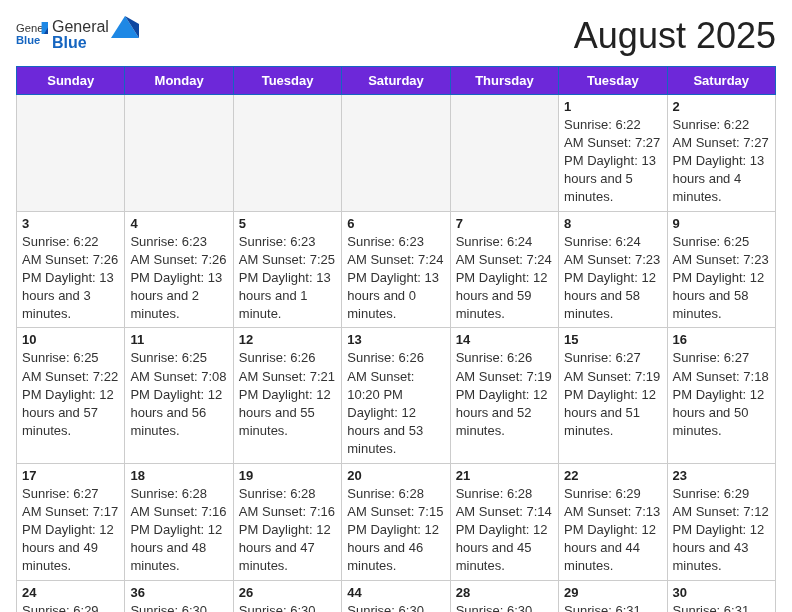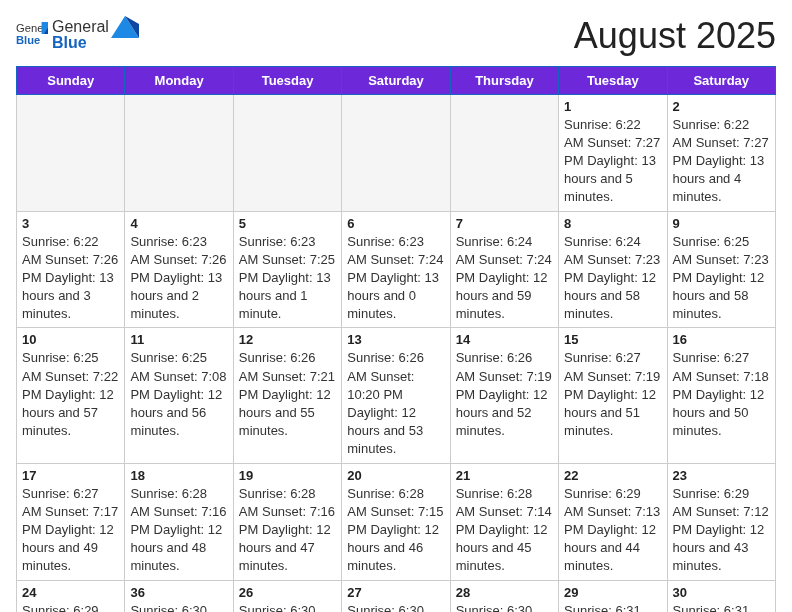--- a/index.html
+++ b/index.html
@@ -309,21 +309,21 @@
 and 41 minutes.</div>
         </td>
         <td>
           <span class="day-number">26</span>
           <div class="day-info">Sunrise: 6:30 AM
 Sunset: 7:10 PM
 Daylight: 12 hours
 and 39 minutes.</div>
         </td>
         <td>
-          <span class="day-number">27</span>
+          <span class="day-number">44</span>
           <div class="day-info">Sunrise: 6:30 AM
 Sunset: 7:09 PM
 Daylight: 12 hours
 and 38 minutes.</div>
         </td>
         <td>
           <span class="day-number">28</span>
           <div class="day-info">Sunrise: 6:30 AM
 Sunset: 7:08 PM
 Daylight: 12 hours

